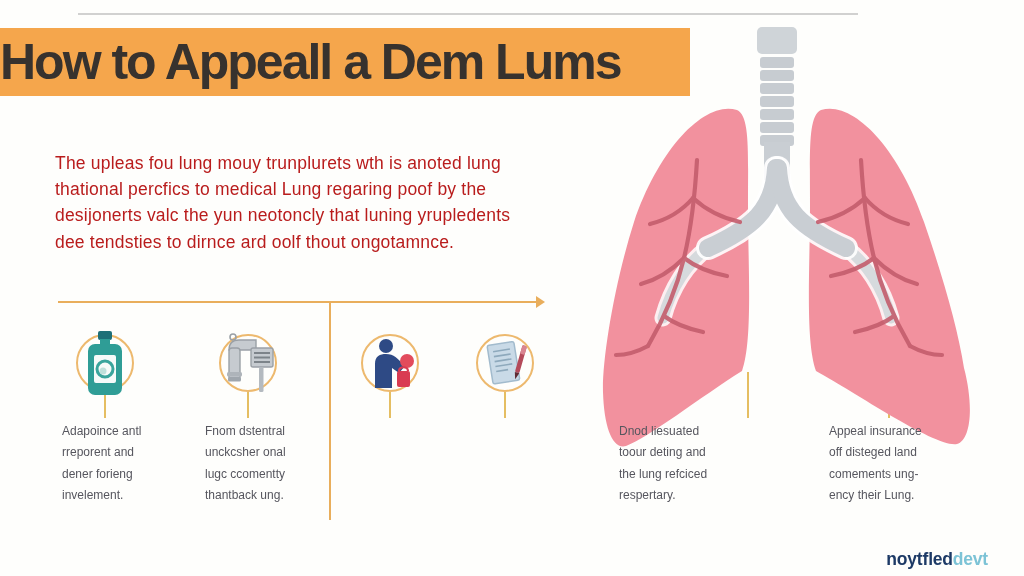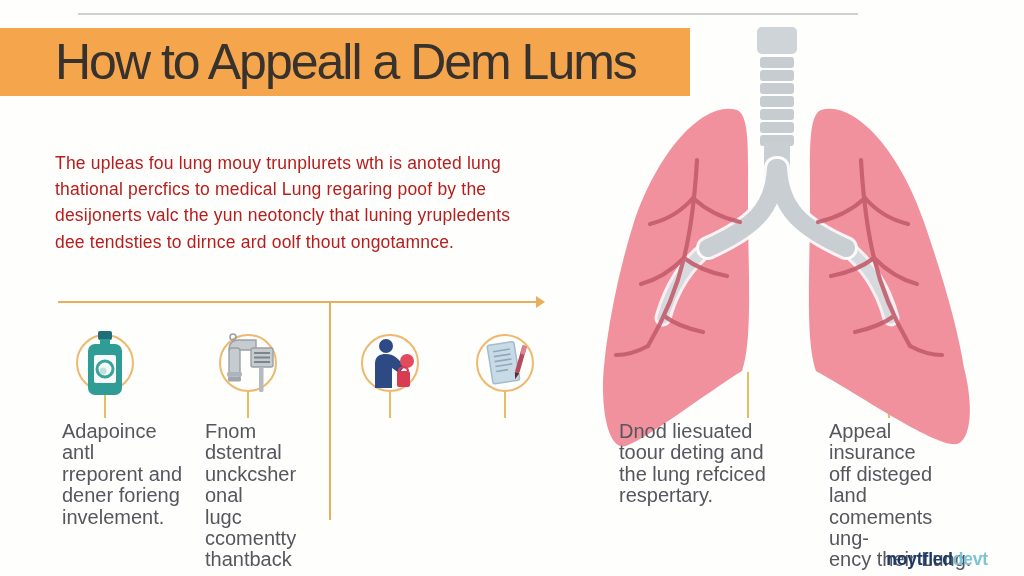--- a/index.html
+++ b/index.html
@@ -3,35 +3,35 @@
 <meta charset="utf-8">
 <style>
   * { margin:0; padding:0; box-sizing:border-box; }
   html,body { width:1024px; height:576px; }
   body { font-family:"Liberation Sans","DejaVu Sans",sans-serif; background:#fff; overflow:hidden; }
   .canvas { position:relative; width:1024px; height:576px; background:#FEFEFC; overflow:hidden; }
 
   .topline { position:absolute; left:78px; top:13px; width:780px; height:2px; background:#8a8a8a; opacity:.38; }
 
   .banner { position:absolute; left:0; top:28px; width:690px; height:68px; background:#F5A64C; display:flex; align-items:center; }
-  .banner h1 { margin-left:55px; font-size:50px; font-weight:400; letter-spacing:-2px; color:#37322E; white-space:nowrap; }
+  .banner h1 { font-size:50px; font-weight:700; letter-spacing:-2px; color:#37322E; white-space:nowrap; }
 
   .intro { position:absolute; left:55px; top:150px; width:500px; font-size:17.5px; line-height:26.2px; letter-spacing:.2px; color:#b91c1c; white-space:pre-line; }
 
   .hline  { position:absolute; left:58px;  top:301px; width:480px; height:2px; background:#E9AE5C; }
   .arrowhead { position:absolute; left:536px; top:296px; width:0; height:0; border-top:6px solid transparent; border-bottom:6px solid transparent; border-left:9px solid #E9AE5C; }
   .vtall  { position:absolute; left:329px; top:302px; width:2px; height:218px; background:#E9AE5C; }
   .stub   { position:absolute; width:2px; height:26px; top:392px; background:#E5BE62; }
   .stub.s1{ left:104px; } .stub.s2{ left:247px; } .stub.s3{ left:389px; } .stub.s4{ left:504px; }
 
   .circle { position:absolute; width:58px; height:58px; top:334px; border:2px solid #EDB96E; border-radius:50%; }
   .circle.c1{ left:76px; } .circle.c2{ left:219px; } .circle.c3{ left:361px; } .circle.c4{ left:476px; }
   .circle svg { position:absolute; left:50%; top:50%; transform:translate(-50%,-50%); overflow:visible; }
 
-  .caption { position:absolute; top:421px; font-size:20px; line-height:21.4px; color:#56565E; white-space:pre-line; z-index:2; }
+  .caption { position:absolute; top:421px; font-size:12px; line-height:21.4px; color:#56565E; white-space:pre-line; z-index:2; }
   .caption.p1{ left:62px;  width:125px; }
   .caption.p2{ left:196px; width:125px;margin-left:9px; }
   .caption.p3{ left:360px; width:200px; }
   .caption.p4{ left:619px; width:155px; }
   .caption.p5{ left:829px; width:145px; }
 
   .art { position:absolute; left:0; top:0; width:1024px; height:576px; z-index:1; pointer-events:none; }
 
   .logo { position:absolute; right:36px; top:549px; font-size:17.5px; font-weight:700; letter-spacing:-.2px; z-index:2; }
   .logo .lp { color:#1D3A66; }

